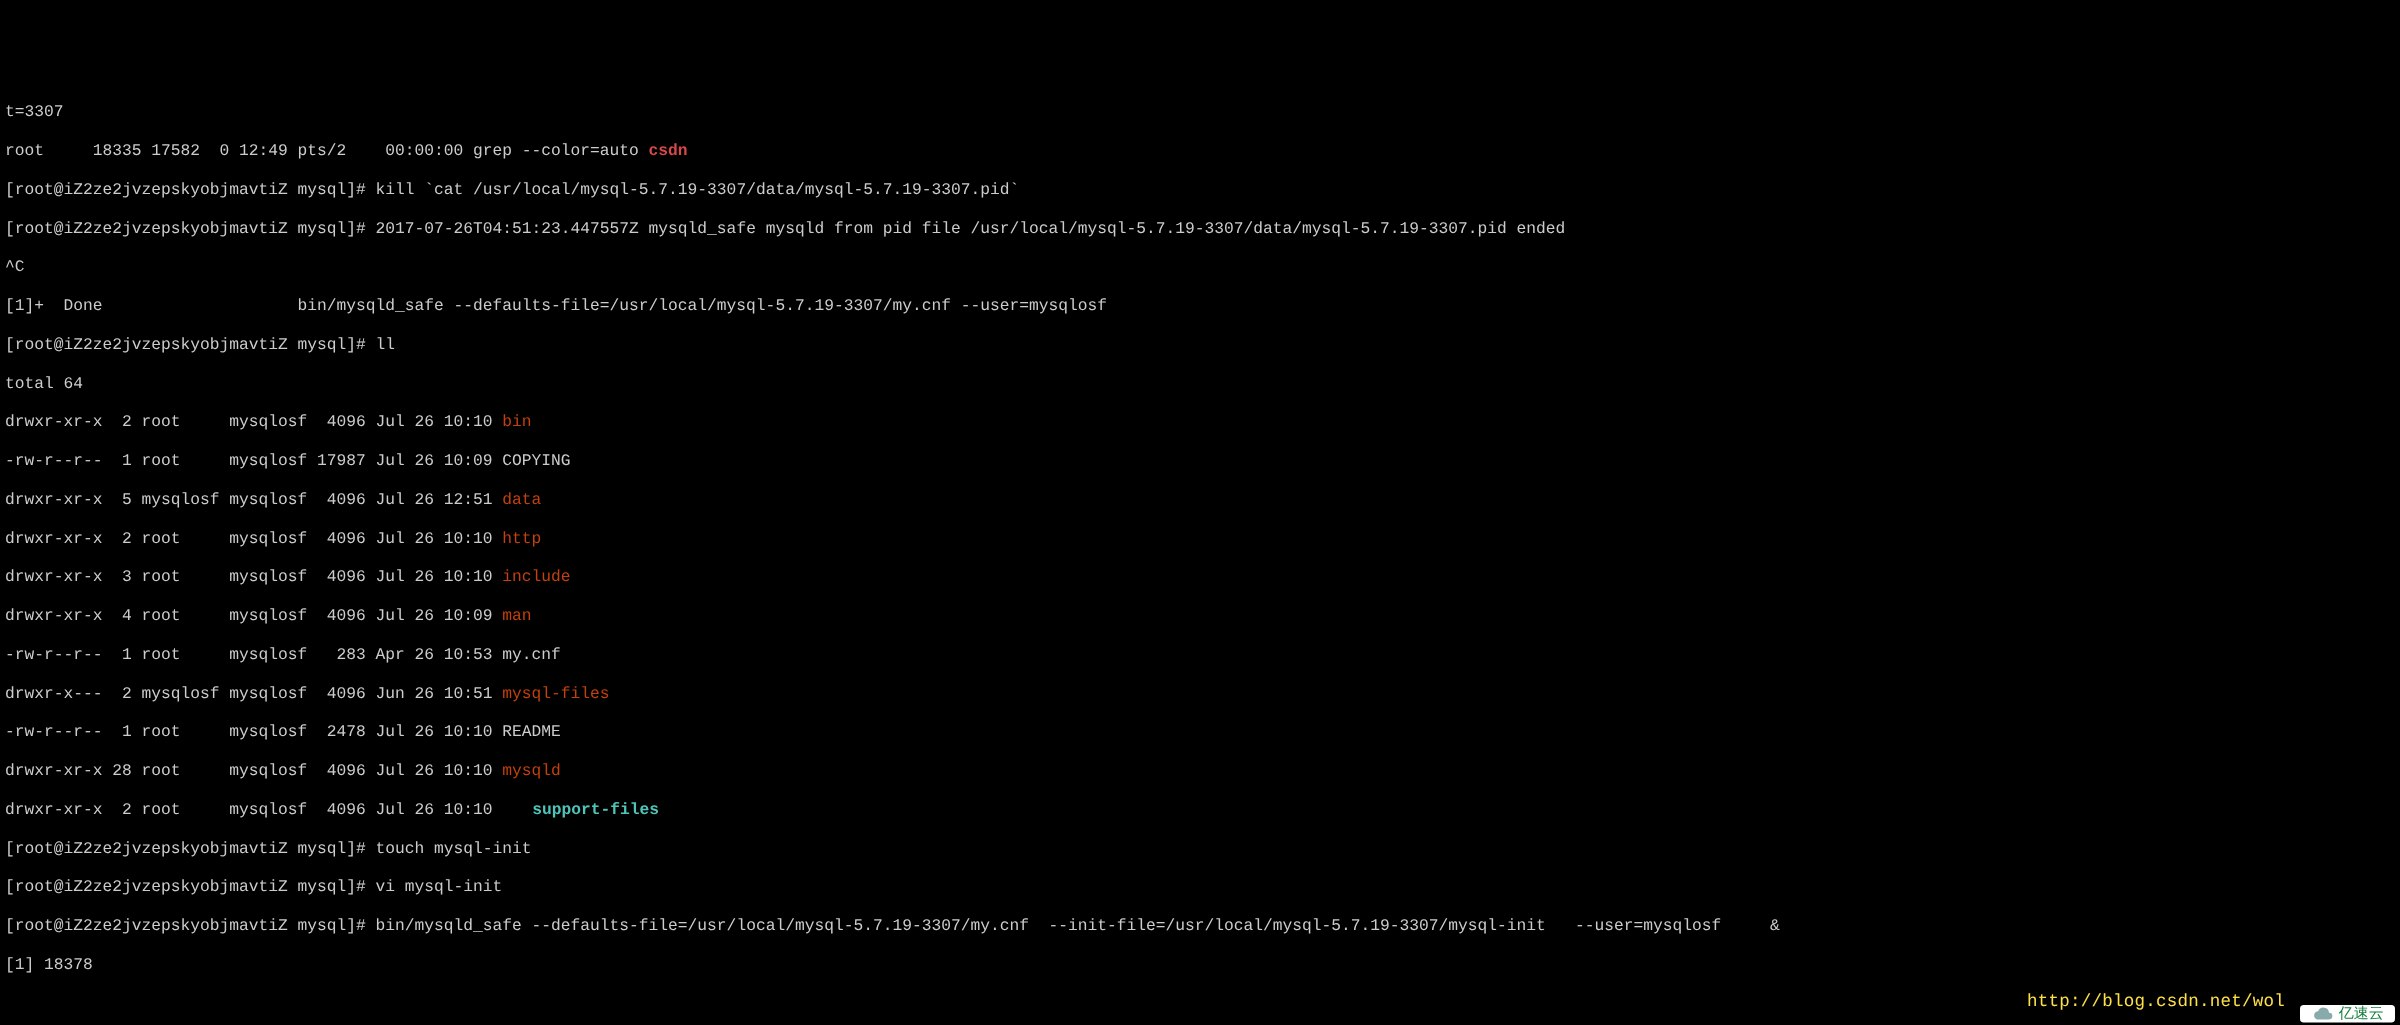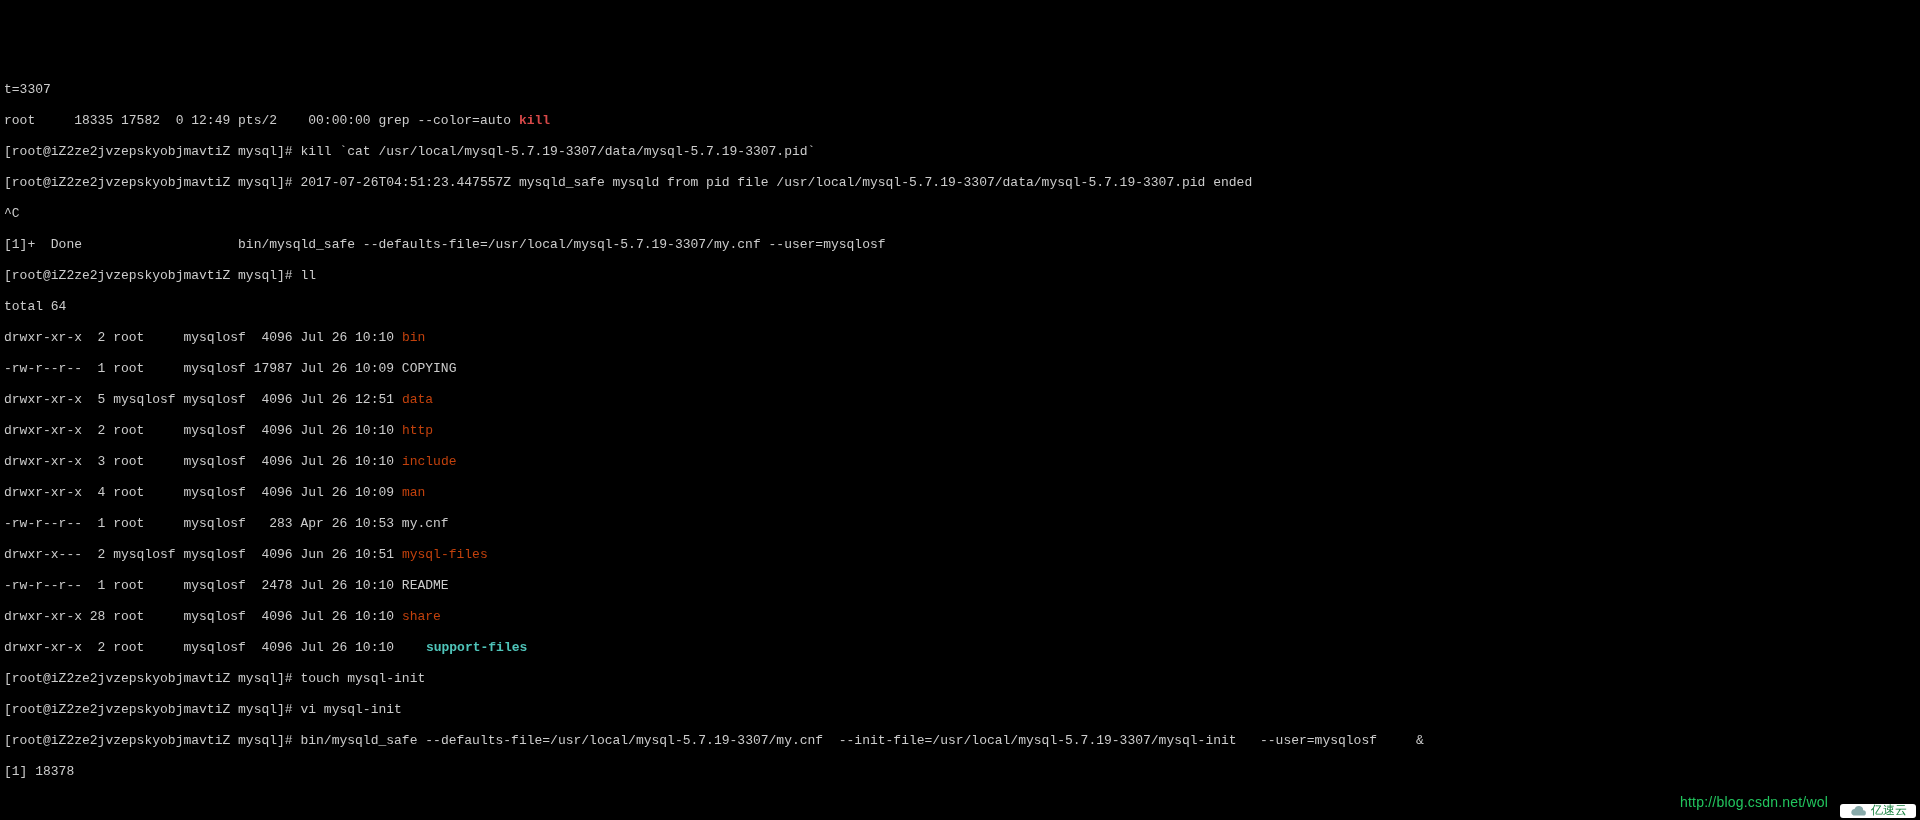--- a/index.html
+++ b/index.html
@@ -17,23 +17,23 @@
     position: relative;
   }
   .line { display: block; }
   .hl-red { color: #d74848; font-weight: bold; }
   .hl-blue { color: #c2410c; font-weight: normal; }
   .hl-teal { color: #4fc5ba; font-weight: bold; margin-left: 24px; }
   .watermark-url {
     position: absolute;
     bottom: 10px;
     right: 92px;
-    color: #22c55e;
+    color: #fde047;
     font-size: 14px;
-    font-family: Liberation Sans, sans-serif;
+    font-family: Liberation Mono, monospace;
     letter-spacing: .2px;
   }
   .watermark-badge {
     position: absolute;
     bottom: 2px;
     right: 4px;
     width: 76px;
     height: 14px;
     background: #fff;
     border-radius: 3px;
@@ -47,37 +47,37 @@
   }
   .watermark-badge svg { flex-shrink: 0; }
 </style>
 </head>
 <body>
 
 
 
 <div>
 <span class="line">t=3307</span>
-<span class="line"><span>root     18335 17582  0 12:49 pts/2    00:00:00 grep --color=auto </span><span class="hl-red">kill</span></span>
+<span class="line"><span>root     18335 17582  0 12:49 pts/2    00:00:00 grep --color=auto </span><span class="hl-red">csdn</span></span>
 <span class="line"><span>[root@iZ2ze2jvzepskyobjmavtiZ mysql]# </span><span>kill `cat /usr/local/mysql-5.7.19-3307/data/mysql-5.7.19-3307.pid`</span></span>
 <span class="line"><span>[root@iZ2ze2jvzepskyobjmavtiZ mysql]# </span><span>2017-07-26T04:51:23.447557Z mysqld_safe mysqld from pid file /usr/local/mysql-5.7.19-3307/data/mysql-5.7.19-3307.pid ended</span></span>
 <span class="line">^C</span>
 <span class="line">[1]+  Done                    bin/mysqld_safe --defaults-file=/usr/local/mysql-5.7.19-3307/my.cnf --user=mysqlosf</span>
 <span class="line"><span>[root@iZ2ze2jvzepskyobjmavtiZ mysql]# </span><span>ll</span></span>
 <span class="line">total 64</span>
 <span class="line"><span>drwxr-xr-x  2 root     mysqlosf  4096 Jul 26 10:10 </span><span class="hl-blue">bin</span></span>
 <span class="line"><span>-rw-r--r--  1 root     mysqlosf 17987 Jul 26 10:09 COPYING</span></span>
 <span class="line"><span>drwxr-xr-x  5 mysqlosf mysqlosf  4096 Jul 26 12:51 </span><span class="hl-blue">data</span></span>
 <span class="line"><span>drwxr-xr-x  2 root     mysqlosf  4096 Jul 26 10:10 </span><span class="hl-blue">http</span></span>
 <span class="line"><span>drwxr-xr-x  3 root     mysqlosf  4096 Jul 26 10:10 </span><span class="hl-blue">include</span></span>
 <span class="line"><span>drwxr-xr-x  4 root     mysqlosf  4096 Jul 26 10:09 </span><span class="hl-blue">man</span></span>
 <span class="line"><span>-rw-r--r--  1 root     mysqlosf   283 Apr 26 10:53 my.cnf</span></span>
 <span class="line"><span>drwxr-x---  2 mysqlosf mysqlosf  4096 Jun 26 10:51 </span><span class="hl-blue">mysql-files</span></span>
 <span class="line"><span>-rw-r--r--  1 root     mysqlosf  2478 Jul 26 10:10 README</span></span>
-<span class="line"><span>drwxr-xr-x 28 root     mysqlosf  4096 Jul 26 10:10 </span><span class="hl-blue">share</span></span>
+<span class="line"><span>drwxr-xr-x 28 root     mysqlosf  4096 Jul 26 10:10 </span><span class="hl-blue">mysqld</span></span>
 <span class="line"><span>drwxr-xr-x  2 root     mysqlosf  4096 Jul 26 10:10 </span><span class="hl-teal">support-files</span></span>
 <span class="line"><span>[root@iZ2ze2jvzepskyobjmavtiZ mysql]# </span><span>touch mysql-init</span></span>
 <span class="line"><span>[root@iZ2ze2jvzepskyobjmavtiZ mysql]# </span><span>vi mysql-init</span></span>
 <span class="line"><span>[root@iZ2ze2jvzepskyobjmavtiZ mysql]# </span><span>bin/mysqld_safe --defaults-file=/usr/local/mysql-5.7.19-3307/my.cnf  --init-file=/usr/local/mysql-5.7.19-3307/mysql-init   --user=mysqlosf     &amp;</span></span>
 <span class="line">[1] 18378</span>
 
 
 
 
 

